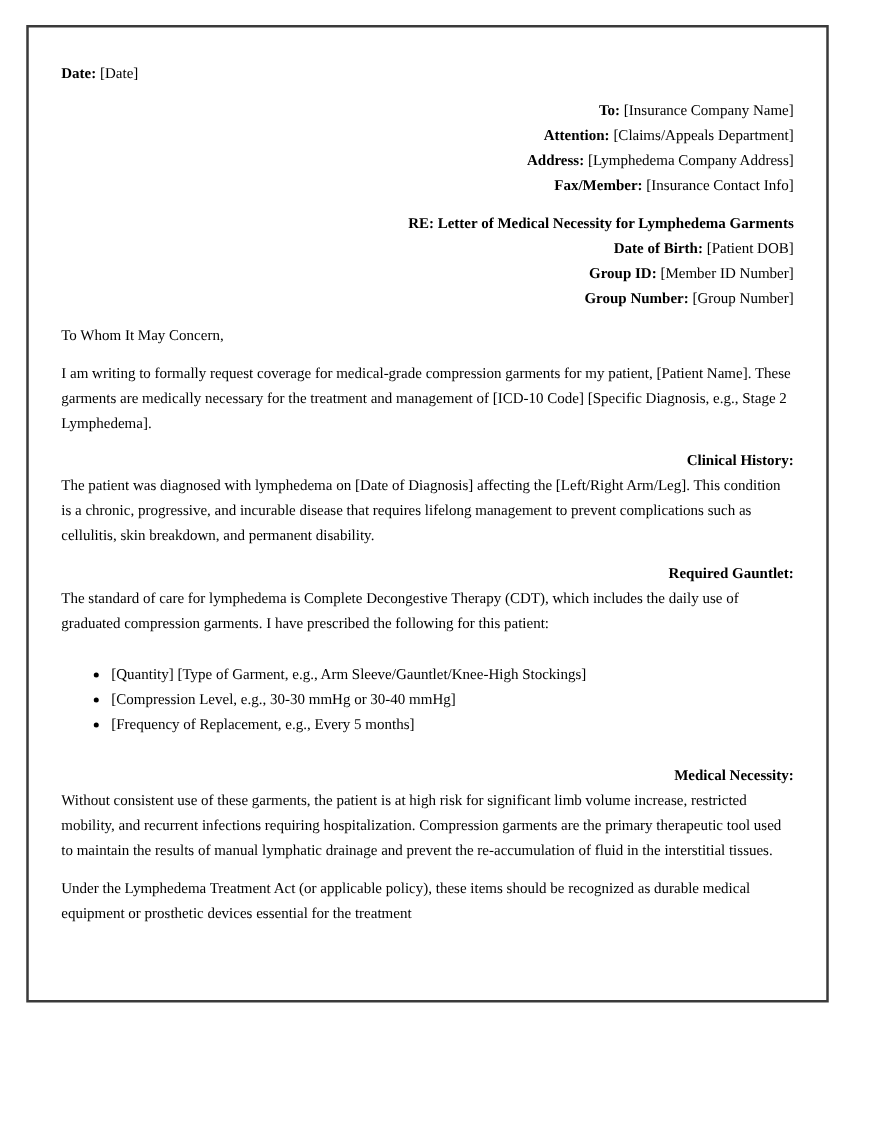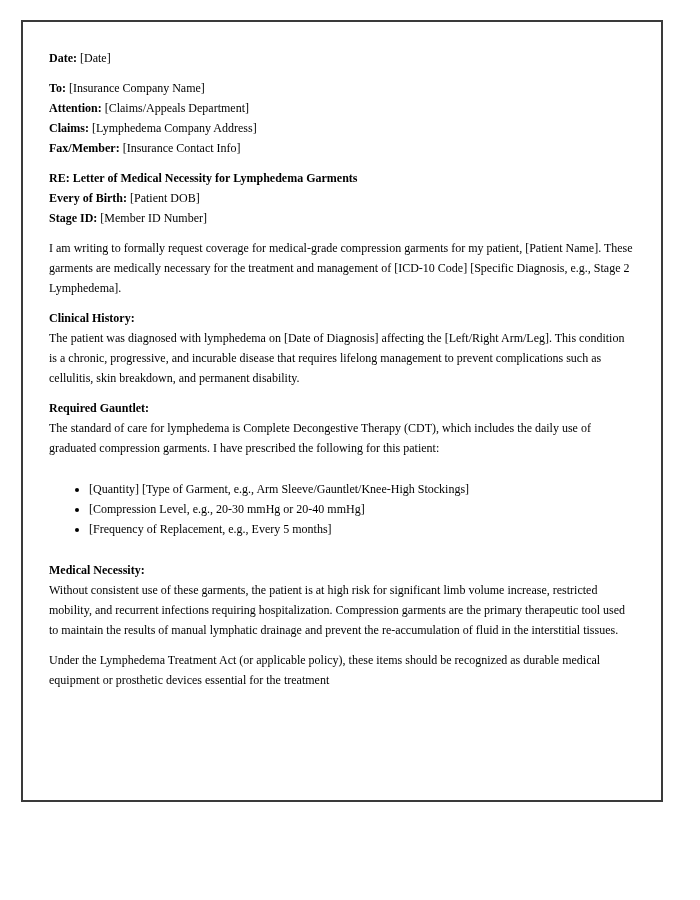--- a/index.html
+++ b/index.html
@@ -31,20 +31,21 @@
   }
   .letter p {
     margin: 10px 0;
   }
   .letter p:first-child {
     margin-top: 0;
   }
   .hline {
     display: block;
     font-weight: bold;
+    text-align: right;
   }
   .lbl {
     font-weight: bold;
   }
   ul.rx-list {
     margin: 21px 0;
     padding-left: 40px;
     list-style-type: disc;
   }
   ul.rx-list li {
@@ -55,44 +56,46 @@
 </head>
 <body>
 
 <div class="letter">
 
   <p><span class="lbl">Date:</span> <span>[Date]</span></p>
 
   <p>
     <span class="hline" style="font-weight:normal"><span class="lbl">To:</span> <span>[Insurance Company Name]</span></span>
     <span class="hline" style="font-weight:normal"><span class="lbl">Attention:</span> <span>[Claims/Appeals Department]</span></span>
-    <span class="hline" style="font-weight:normal"><span class="lbl">Claims:</span> <span>[Lymphedema Company Address]</span></span>
+    <span class="hline" style="font-weight:normal"><span class="lbl">Address:</span> <span>[Lymphedema Company Address]</span></span>
     <span class="hline" style="font-weight:normal"><span class="lbl">Fax/Member:</span> <span>[Insurance Contact Info]</span></span>
   </p>
 
   <p>
     <span class="hline">RE: Letter of Medical Necessity for Lymphedema Garments</span>
-    <span class="hline" style="font-weight:normal"><span class="lbl">Every of Birth:</span> <span>[Patient DOB]</span></span>
-    <span class="hline" style="font-weight:normal"><span class="lbl">Stage ID:</span> <span>[Member ID Number]</span></span>
+    <span class="hline" style="font-weight:normal"><span class="lbl">Date of Birth:</span> <span>[Patient DOB]</span></span>
+    <span class="hline" style="font-weight:normal"><span class="lbl">Group ID:</span> <span>[Member ID Number]</span></span>
+    <span class="hline" style="font-weight:normal"><span class="lbl">Group Number:</span> <span>[Group Number]</span></span>
   </p>
 
+  <p>To Whom It May Concern,</p>
 
   <p>I am writing to formally request coverage for medical-grade compression garments for my patient, [Patient Name]. These garments are medically necessary for the treatment and management of [ICD-10 Code] [Specific Diagnosis, e.g., Stage 2 Lymphedema].</p>
 
   <p>
     <strong class="hline">Clinical History:</strong><span>The patient was diagnosed with lymphedema on [Date of Diagnosis] affecting the [Left/Right Arm/Leg]. This condition is a chronic, progressive, and incurable disease that requires lifelong management to prevent complications such as cellulitis, skin breakdown, and permanent disability.</span>
   </p>
 
   <p>
     <strong class="hline">Required Gauntlet:</strong><span>The standard of care for lymphedema is Complete Decongestive Therapy (CDT), which includes the daily use of graduated compression garments. I have prescribed the following for this patient:</span>
   </p>
 
   <ul class="rx-list">
     <li>[Quantity] [Type of Garment, e.g., Arm Sleeve/Gauntlet/Knee-High Stockings]</li>
-    <li>[Compression Level, e.g., 20-30 mmHg or 20-40 mmHg]</li>
+    <li>[Compression Level, e.g., 30-30 mmHg or 30-40 mmHg]</li>
     <li>[Frequency of Replacement, e.g., Every 5 months]</li>
   </ul>
 
   <p>
     <strong class="hline">Medical Necessity:</strong><span>Without consistent use of these garments, the patient is at high risk for significant limb volume increase, restricted mobility, and recurrent infections requiring hospitalization. Compression garments are the primary therapeutic tool used to maintain the results of manual lymphatic drainage and prevent the re-accumulation of fluid in the interstitial tissues.</span>
   </p>
 
   <p>Under the Lymphedema Treatment Act (or applicable policy), these items should be recognized as durable medical equipment or prosthetic devices essential for the treatment</p>
 
 </div>

